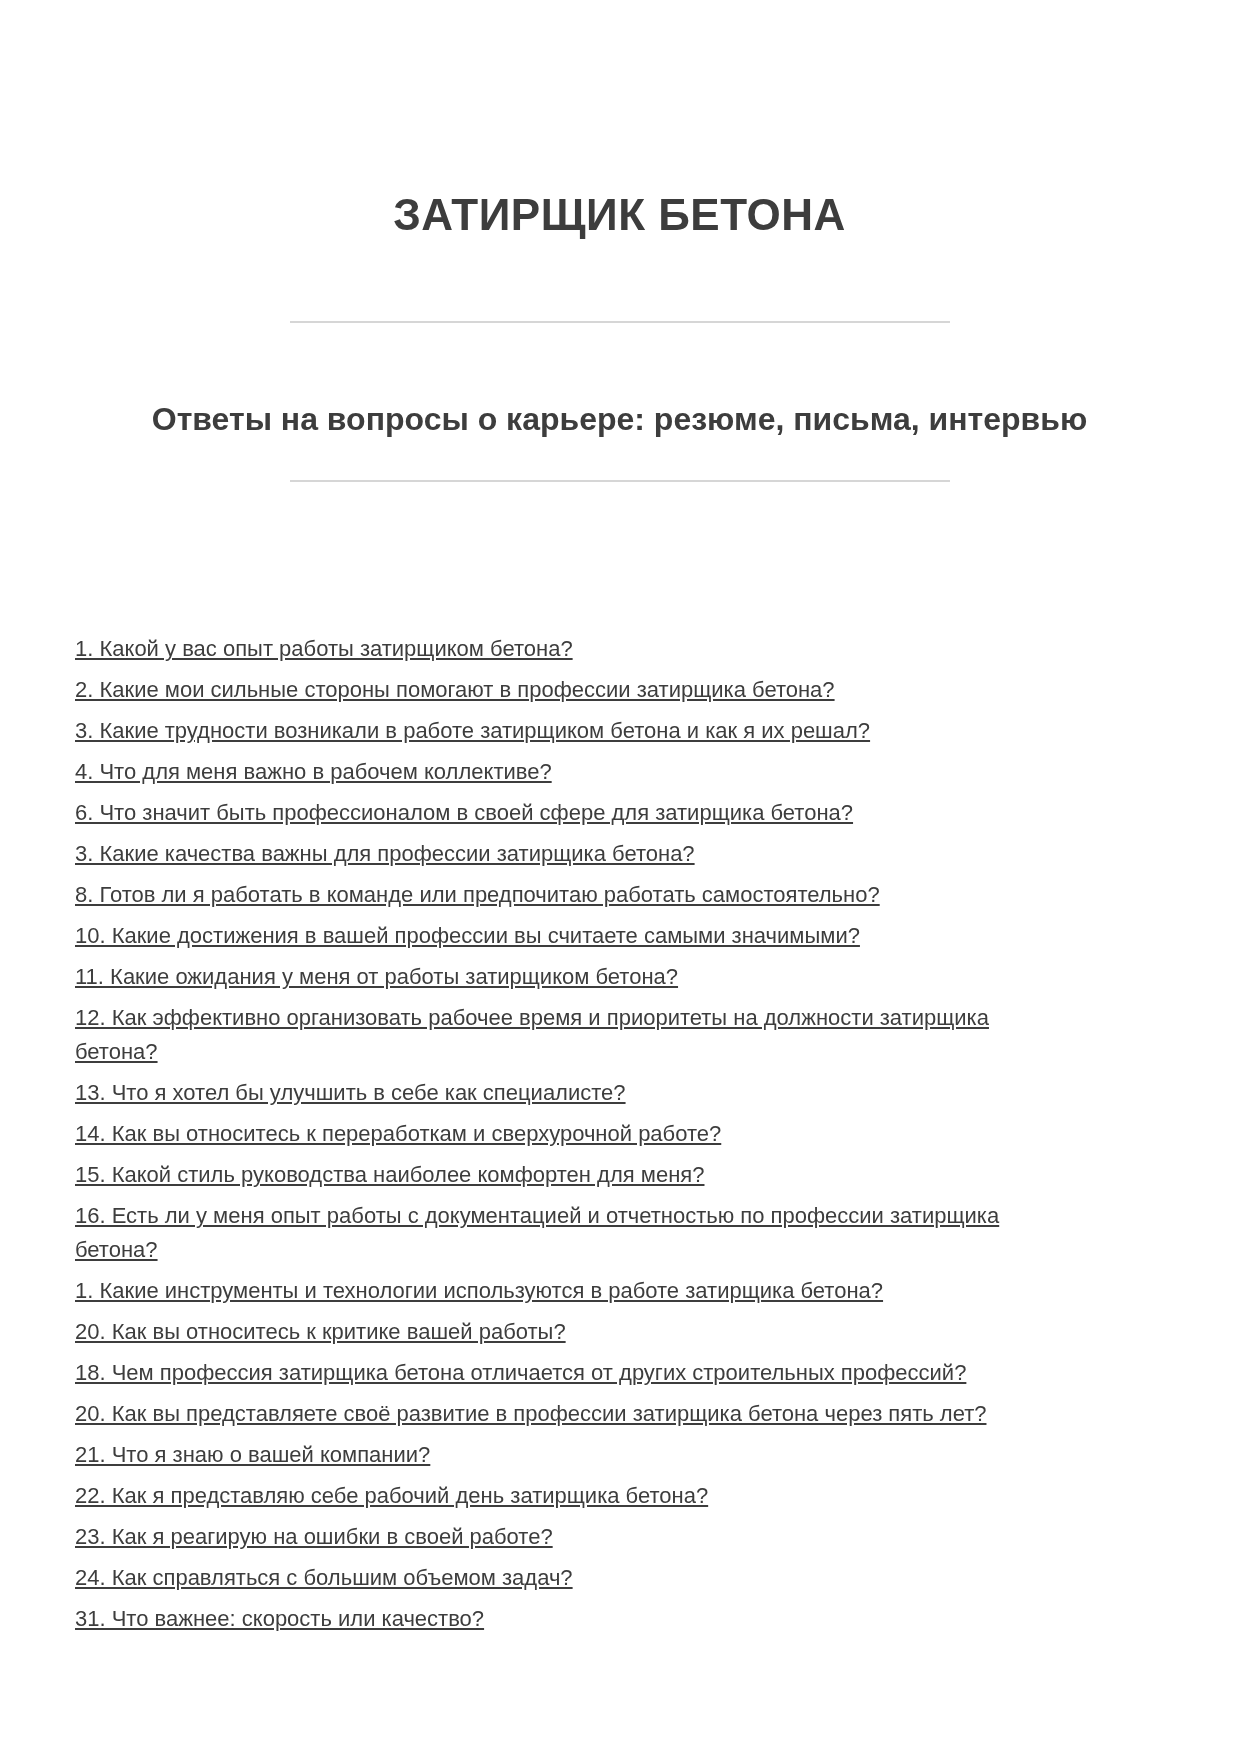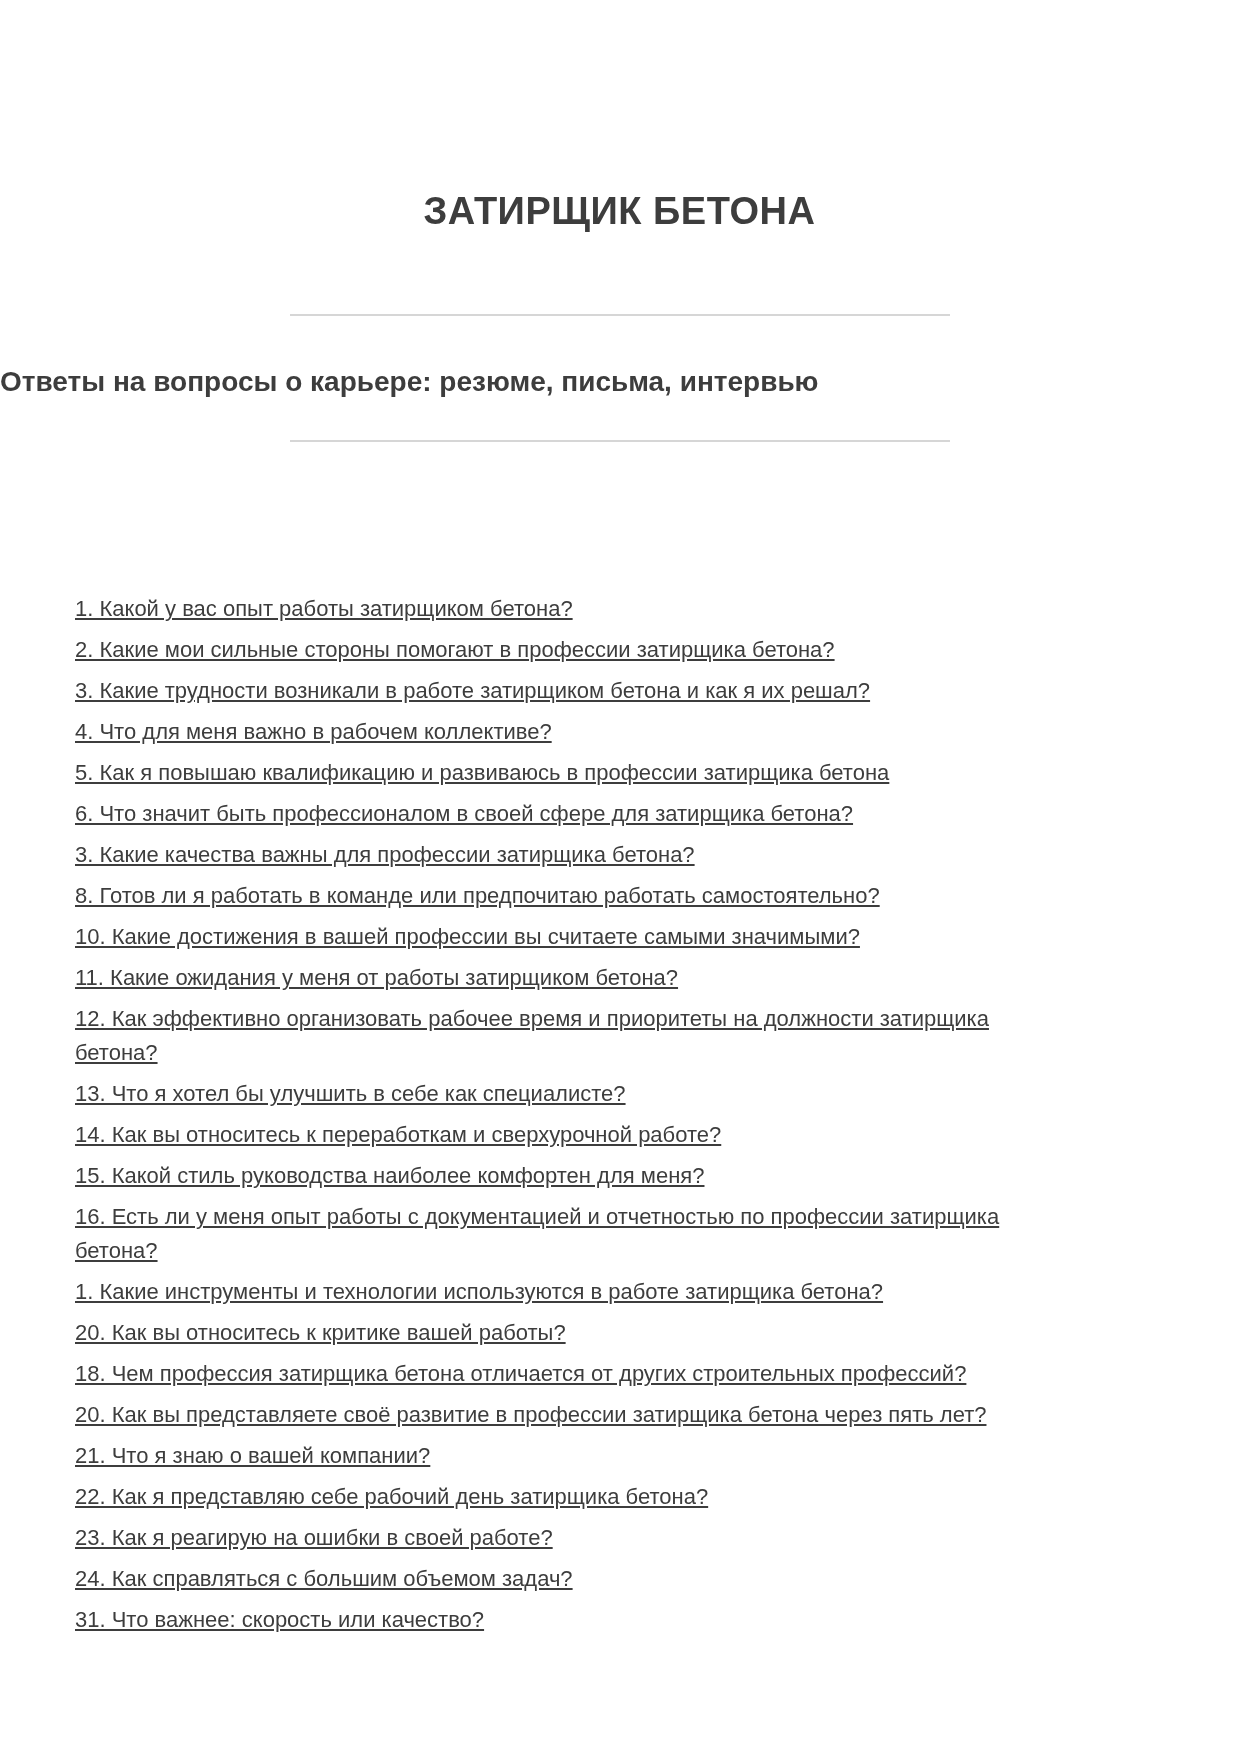--- a/index.html
+++ b/index.html
@@ -16,40 +16,41 @@
   }
   .page {
     width: 1239px;
     height: 1753px;
     background: var(--bg-color);
     padding-top: 190px;
     overflow: hidden;
   }
   .doc-title {
     text-align: center;
-    font-size: 38px;
+    font-size: 44px;
     line-height: 1.15;
     font-weight: 700;
     letter-spacing: 0.5px;
     color: var(--text-color);
   }
   .divider {
     border: none;
     height: 2px;
     width: 660px;
     margin: 0 auto;
     background: var(--divider-color);
   }
   .divider-top { margin-top: 80px; }
   .divider-bottom { margin-top: 40px; }
   .doc-subtitle {
-    font-size: 28px;
+    text-align: center;
+    font-size: 32px;
     line-height: 1.3;
     font-weight: 700;
-    margin-top: 48px;
+    margin-top: 76px;
     color: var(--text-color);
   }
   .questions {
     margin-top: 150px;
     padding: 0 72px 0 75px;
     text-decoration: underline;
   }
   .question {
     font-size: 22px;
     line-height: 34px;
@@ -70,21 +71,20 @@
 
   <h2 class="doc-subtitle">Ответы на вопросы о карьере: резюме, письма, интервью</h2>
 
   <hr class="divider divider-bottom">
 
   <div class="questions">
       <p class="question">1. Какой у вас опыт работы затирщиком бетона?</p>
       <p class="question">2. Какие мои сильные стороны помогают в профессии затирщика бетона?</p>
       <p class="question">3. Какие трудности возникали в работе затирщиком бетона и как я их решал?</p>
       <p class="question">4. Что для меня важно в рабочем коллективе?</p>
-      <p class="question">5. Как я повышаю квалификацию и развиваюсь в профессии затирщика бетона</p>
       <p class="question">6. Что значит быть профессионалом в своей сфере для затирщика бетона?</p>
       <p class="question">3. Какие качества важны для профессии затирщика бетона?</p>
       <p class="question">8. Готов ли я работать в команде или предпочитаю работать самостоятельно?</p>
       <p class="question">10. Какие достижения в вашей профессии вы считаете самыми значимыми?</p>
       <p class="question">11. Какие ожидания у меня от работы затирщиком бетона?</p>
       <p class="question">12. Как эффективно организовать рабочее время и приоритеты на должности затирщика
 бетона?</p>
       <p class="question">13. Что я хотел бы улучшить в себе как специалисте?</p>
       <p class="question">14. Как вы относитесь к переработкам и сверхурочной работе?</p>
       <p class="question">15. Какой стиль руководства наиболее комфортен для меня?</p>

